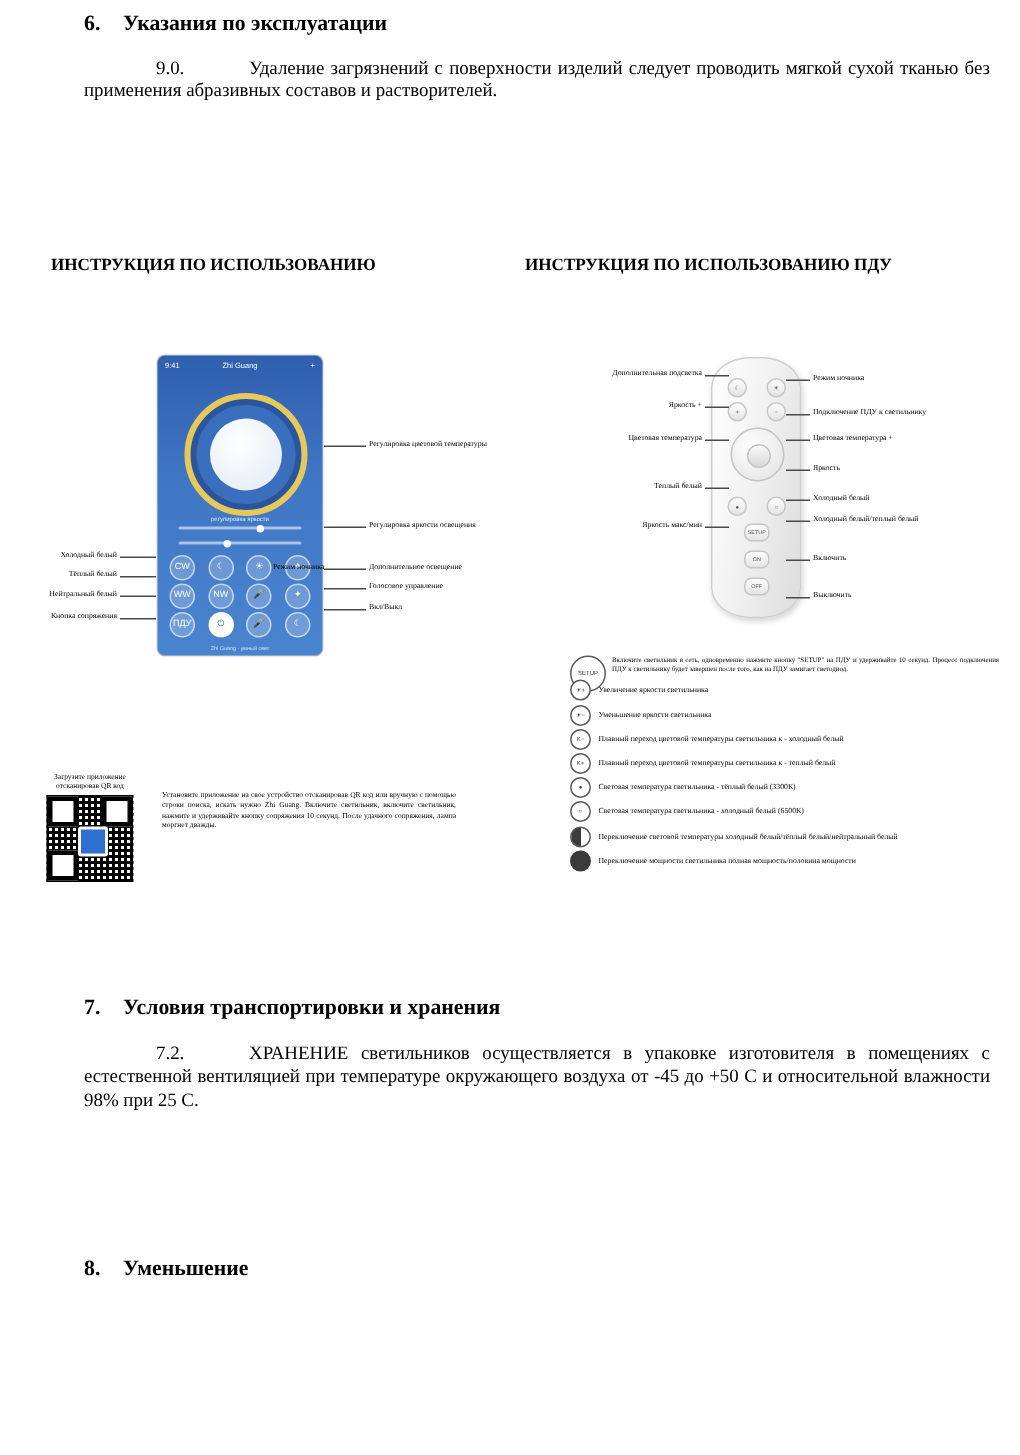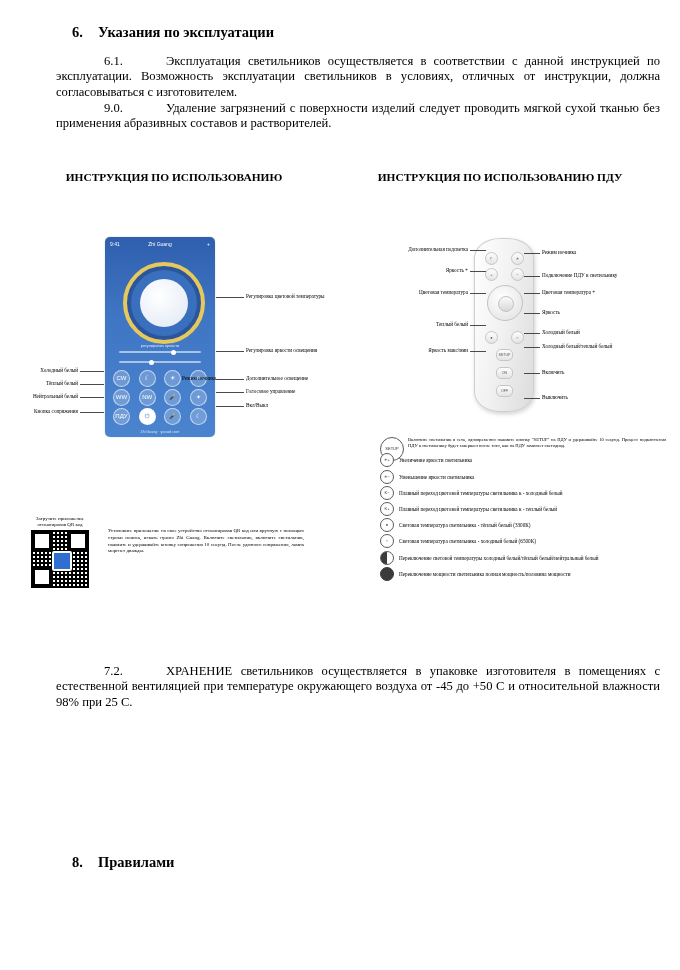--- a/index.html
+++ b/index.html
@@ -19,21 +19,21 @@
     position: relative;
     width: 680px;
     height: 970px;
     padding: 0;
     box-sizing: border-box;
   }
   h2.section {
     font-family: "Liberation Serif", serif;
     font-size: 14.5px;
     font-weight: bold;
-    margin: 16px;
+    margin: 0;
     padding: 0;
   }
   .sec-num {
     display: inline-block;
     width: 26px;
   }
   p.body {
     font-size: 12.6px;
     line-height: 1.22;
     margin: 0;
@@ -54,21 +54,21 @@
     left: 56px;
     top: 8px;
     width: 604px;
   }
   .block-6 h2 { margin-bottom: 13px; }
   .block-6 p { margin-bottom: 1px; }
 
   
   .ill-head {
     position: absolute;
-    text-align: center;
+    text-align: left;
     font-size: 11.4px;
     font-weight: bold;
     font-family: "Liberation Serif", serif;
     line-height: 1.25;
   }
   #head-app { left: 34px; top: 170px; width: 280px; }
   #head-rc  { left: 350px; top: 170px; width: 300px; }
 
   
   .phone {
@@ -256,21 +256,20 @@
 </style>
 </head>
 <body>
 
 <div class="page">
 
   <div class="block-6">
     <h2 class="section">
       <span class="sec-num">6.</span><span>Указания по эксплуатации</span>
     </h2>
-    <p class="body"><span class="indent"></span><span class="clause">6.1.</span><span>Эксплуатация светильников осуществляется в соответствии с данной инструкцией по эксплуатации. Возможность эксплуатации светильников в условиях, отличных от инструкции,  должна согласовываться с изготовителем.</span></p>
     <p class="body"><span class="indent"></span><span class="clause">9.0.</span><span>Удаление загрязнений с поверхности изделий следует проводить мягкой сухой тканью без применения абразивных составов и растворителей.</span></p>
   </div>
 
   <div class="ill-head" id="head-app">
     <div>ИНСТРУКЦИЯ ПО ИСПОЛЬЗОВАНИЮ</div>
   </div>
   <div class="ill-head" id="head-rc">ИНСТРУКЦИЯ ПО ИСПОЛЬЗОВАНИЮ ПДУ</div>
 
   <div class="phone">
     <div class="phone-top">
@@ -444,22 +443,25 @@
     <div class="qr">
         <span></span>
         <i class="qr-logo"></i>
       </div>
   </div>
   <div class="qr-text">Установите приложение на свое устройство отсканировав QR код или вручную с помощью строки поиска, искать нужно Zhi Guang.
 
 Включите светильник, включите светильник, нажмите и удерживайте кнопку сопряжения 10 секунд. После удачного сопряжения, лампа моргнет дважды.</div>
 
   <div class="block-7">
+    <h2 class="section">
+      <span class="sec-num">7.</span><span>Условия транспортировки и хранения</span>
+    </h2>
     <p class="body"><span class="indent"></span><span class="clause">7.2.</span><span>ХРАНЕНИЕ светильников осуществляется в упаковке изготовителя в помещениях с естественной вентиляцией при температуре окружающего воздуха от -45 до +50 С и относительной влажности 98% при 25 С.</span></p>
   </div>
 
   <div class="block-8">
     <h2 class="section">
-      <span class="sec-num">8.</span><span>Правилами</span>
+      <span class="sec-num">8.</span><span>Уменьшение</span>
     </h2>
   </div>
 
 </div>
 
 </body></html>

